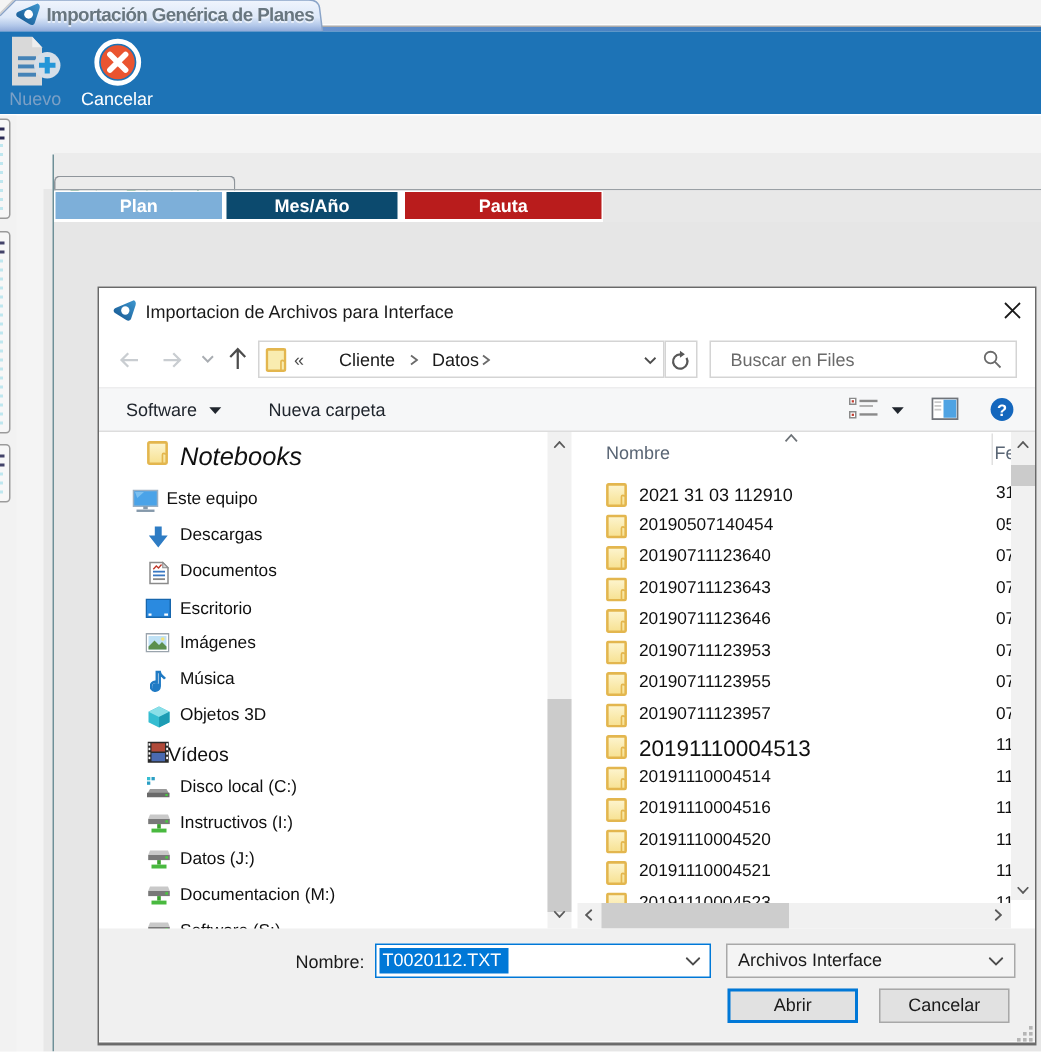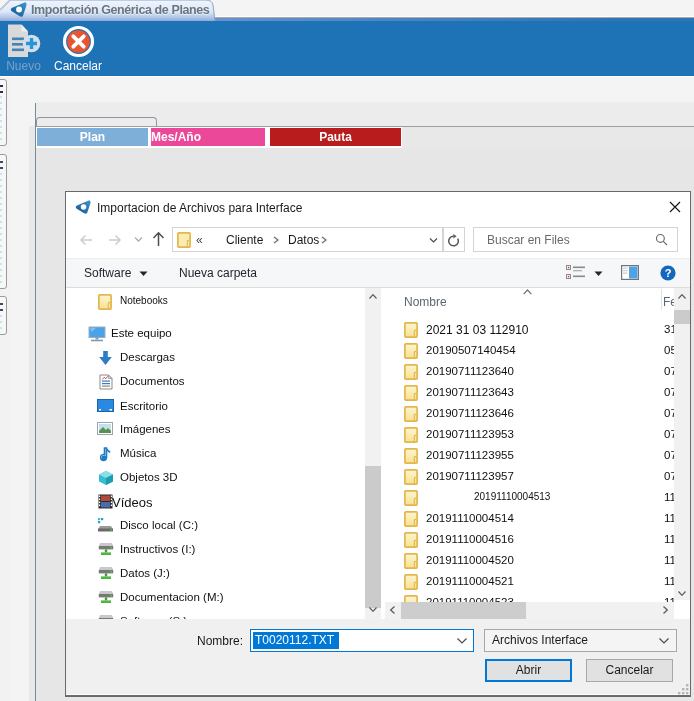--- a/index.html
+++ b/index.html
@@ -105,21 +105,21 @@
   </div>
 
 <div class="abs" style="left:36px;top:102px;width:658px;height:24px;background:#ececec;"></div>
 <div class="abs" style="left:36px;top:126px;width:658px;height:575px;background:#e6e6e6;"></div>
 <div class="abs" style="left:35px;top:103px;width:1px;height:598px;background:#6e8f97;"></div>
 <div class="abs" style="left:36px;top:117px;width:121px;height:26px;background:#ececec;border:1px solid #8f959b;border-bottom:none;border-radius:4px 4px 0 0;font-size:13px;color:#15803d;text-align:center;line-height:25px;">Datos Principales</div>
 <div class="abs" style="left:36px;top:126px;width:658px;height:1px;background:#9aa0a5;"></div>
 <div class="abs" style="left:36px;top:127px;width:658px;height:21px;background:#ffffff;"></div>
 <div class="abs" style="left:402px;top:127px;width:292px;height:21px;background:#e8e8e8;"></div>
 <div class="abs" style="left:37px;top:128px;width:111px;height:18px;background:#7dafd9;color:#fff;font-weight:bold;font-size:12px;text-align:center;line-height:18px;">Plan</div>
-<div class="abs" style="left:151px;top:128px;width:114px;height:18px;background:#ec4899;color:#fff;font-weight:bold;font-size:12px;text-align:left;line-height:18px;">Mes/Año</div>
+<div class="abs" style="left:151px;top:128px;width:114px;height:18px;background:#0c4a6e;color:#fff;font-weight:bold;font-size:12px;text-align:center;line-height:18px;">Mes/Año</div>
 <div class="abs" style="left:270px;top:128px;width:131px;height:18px;background:#b91c1c;color:#fff;font-weight:bold;font-size:12px;text-align:center;line-height:18px;">Pauta</div>
 
 <div class="abs" style="left:65px;top:191px;width:626px;height:506px;background:#ffffff;border:1px solid #696969;"></div>
 
 <svg class="abs" style="left:75px;top:199px" width="16" height="16" viewBox="0 0 18 18">
   <defs>
       <linearGradient id="lg2" x1="1" y1="0" x2="0" y2="1">
     <stop offset="0" stop-color="#3e97cf"></stop>
         <stop offset="1" stop-color="#14548e"></stop>
   </linearGradient>
@@ -217,21 +217,21 @@
     <svg class="abs" style="left:98px;top:294px" width="14" height="16" viewBox="0 0 14 16">
       <defs>
         <linearGradient id="fg98294" x1="0" y1="0" x2="0" y2="1">
           <stop offset="0" stop-color="#fdf5d0"></stop>
           <stop offset="1" stop-color="#f7e191"></stop>
         </linearGradient>
       </defs>
       <rect x="0.9" y="0.9" width="12.2" height="14.2" rx="0.8" fill="url(#fg98294)" stroke="#e3b64e" stroke-width="1.7"></rect>
       <path d="M10.3 15 V9.2 q0-1 1-1 q1 0 1 1" fill="none" stroke="#e3b64e" stroke-width="1.1"></path>
     </svg>
-    <div class="abs" style="left:120px;top:295px;font-size:10px;color:#101010;">Notebooks</div>
+    <div class="abs" style="left:120px;top:295px;font-size:17px;color:#101010;font-style:italic;">Notebooks</div>
     <svg class="abs" style="left:88px;top:326px" width="18" height="16" viewBox="0 0 18 16">
       <rect x="1" y="1" width="16" height="10.5" fill="#4aa3e8" stroke="#9ab0c4" stroke-width="1"></rect>
       <path d="M2 2 l6 0 -4.5 4 z" fill="#7cc0f0"></path>
       <rect x="7.5" y="11.5" width="3" height="2" fill="#8599ab"></rect>
       <rect x="3" y="13.7" width="12" height="1.6" fill="#8599ab"></rect>
     </svg>
     <div class="abs" style="left:111px;top:327px;font-size:11.5px;color:#101010;">Este equipo</div>
     <svg class="abs" style="left:98px;top:350px" width="15" height="16" viewBox="0 0 15 16">
       <path d="M5.2 1 h4.6 v6 h4 L7.5 15 L1.2 7 h4 z" fill="#2e7cc4"></path>
     </svg>
@@ -439,21 +439,21 @@
     <svg class="abs" style="left:404px;top:490px" width="14" height="16" viewBox="0 0 14 16">
       <defs>
         <linearGradient id="fg404490" x1="0" y1="0" x2="0" y2="1">
           <stop offset="0" stop-color="#fdf5d0"></stop>
           <stop offset="1" stop-color="#f7e191"></stop>
         </linearGradient>
       </defs>
       <rect x="0.9" y="0.9" width="12.2" height="14.2" rx="0.8" fill="url(#fg404490)" stroke="#e3b64e" stroke-width="1.7"></rect>
       <path d="M10.3 15 V9.2 q0-1 1-1 q1 0 1 1" fill="none" stroke="#e3b64e" stroke-width="1.1"></path>
     </svg>
-    <div class="abs" style="left:426px;top:491px;font-size:10px;color:#101010;margin-left:48px;">20191110004513</div>
+    <div class="abs" style="left:426px;top:491px;font-size:15px;color:#101010;">20191110004513</div>
     <div class="abs" style="left:664px;top:491px;font-size:11.5px;color:#101010;width:10px;overflow:hidden;">11</div>
     <svg class="abs" style="left:404px;top:511px" width="14" height="16" viewBox="0 0 14 16">
       <defs>
         <linearGradient id="fg404511" x1="0" y1="0" x2="0" y2="1">
           <stop offset="0" stop-color="#fdf5d0"></stop>
           <stop offset="1" stop-color="#f7e191"></stop>
         </linearGradient>
       </defs>
       <rect x="0.9" y="0.9" width="12.2" height="14.2" rx="0.8" fill="url(#fg404511)" stroke="#e3b64e" stroke-width="1.7"></rect>
       <path d="M10.3 15 V9.2 q0-1 1-1 q1 0 1 1" fill="none" stroke="#e3b64e" stroke-width="1.1"></path>

